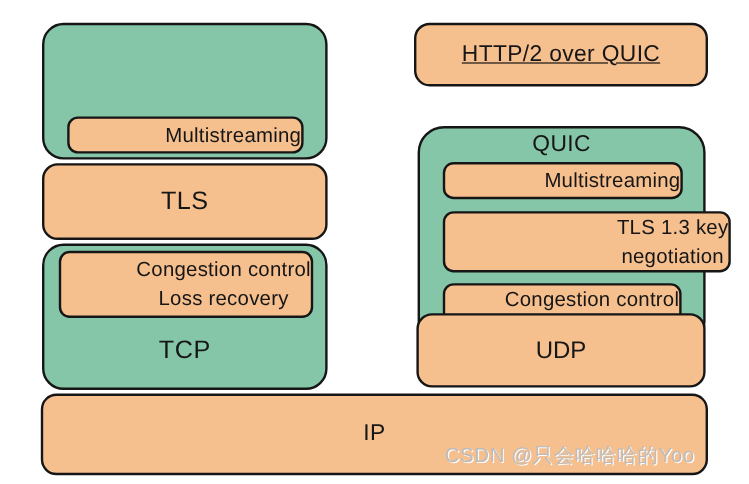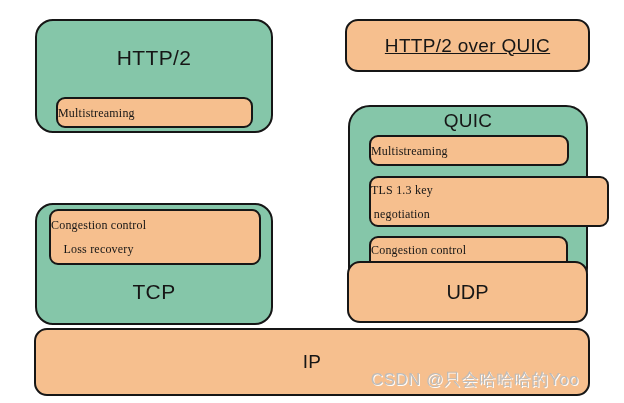--- a/index.html
+++ b/index.html
@@ -25,23 +25,23 @@
   .box{
     position:absolute;
     border:2.5px solid var(--border);
   }
   .green{background:var(--green);}
   .orange{background:var(--orange);}
   .outer{border-radius:18px;}
   .row{border-radius:13px;display:flex;align-items:center;justify-content:center;}
   .inner{
     border-radius:9px;border-width:2px;
-    display:flex;align-items:center;justify-content:flex-start;
+    display:flex;align-items:center;justify-content:flex-end;
     text-align:center;white-space:pre-line;
-    font-size:12px;line-height:24px;letter-spacing:.2px;font-family:Liberation Serif, serif;
+    font-size:17px;line-height:24px;letter-spacing:.2px;
   }
   .lbl{font-size:21px;letter-spacing:.4px;}
   .md{font-size:19px;letter-spacing:.3px;}
 
   
   #l-http2{left:35px;top:19px;width:238px;height:114px;}
   #l-http2 .lbl{position:absolute;left:0;right:0;top:25px;text-align:center;}
   #l-multistream{left:19px;top:76px;width:197px;height:31px;}
   #l-tls{left:35px;top:136px;width:238px;height:64px;}
   #l-tcp{left:35px;top:203px;width:238px;height:122px;}
@@ -65,26 +65,28 @@
     color:var(--watermark);
     text-shadow:1px 1px 0 rgba(255,255,255,.95);
   }
 </style>
 </head>
 <body>
 
 <div class="canvas">
 
   <div class="box green outer" id="l-http2">
-    <div class="lbl">HTTP/2</div>
     <div class="box orange inner" id="l-multistream">
       <span>Multistreaming</span>
     </div>
   </div>
 
+  <div class="box orange row lbl" id="l-tls">
+    <span>TLS</span>
+  </div>
 
   <div class="box green outer" id="l-tcp">
     <div class="box orange inner" id="l-congestion">
       <span>Congestion control
 Loss recovery</span>
     </div>
     <div class="lbl">TCP</div>
   </div>
 
   <div class="box orange row md" id="r-http2quic">

